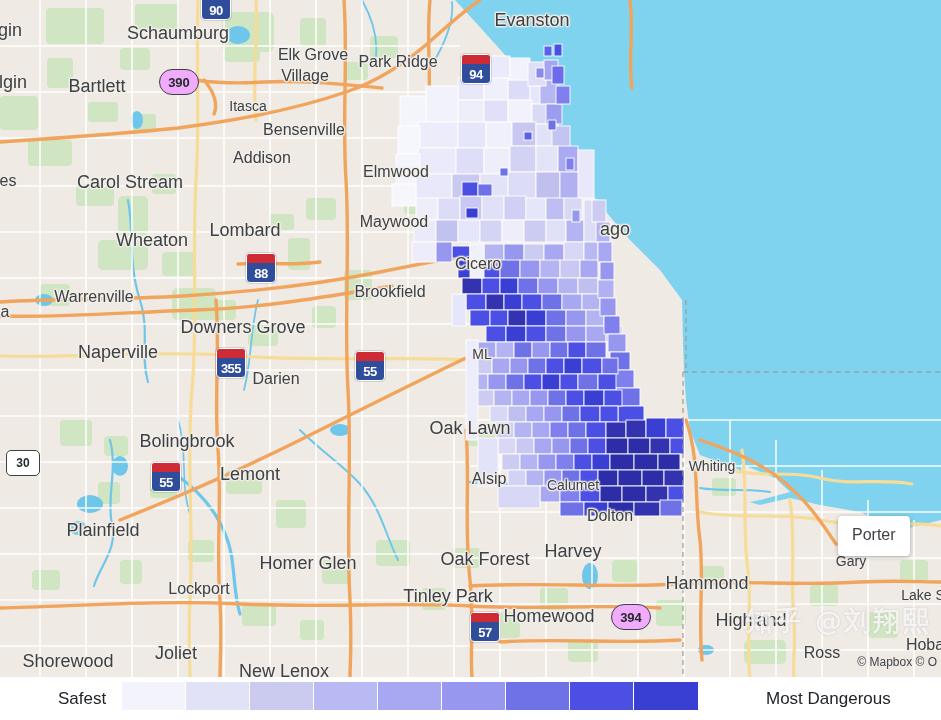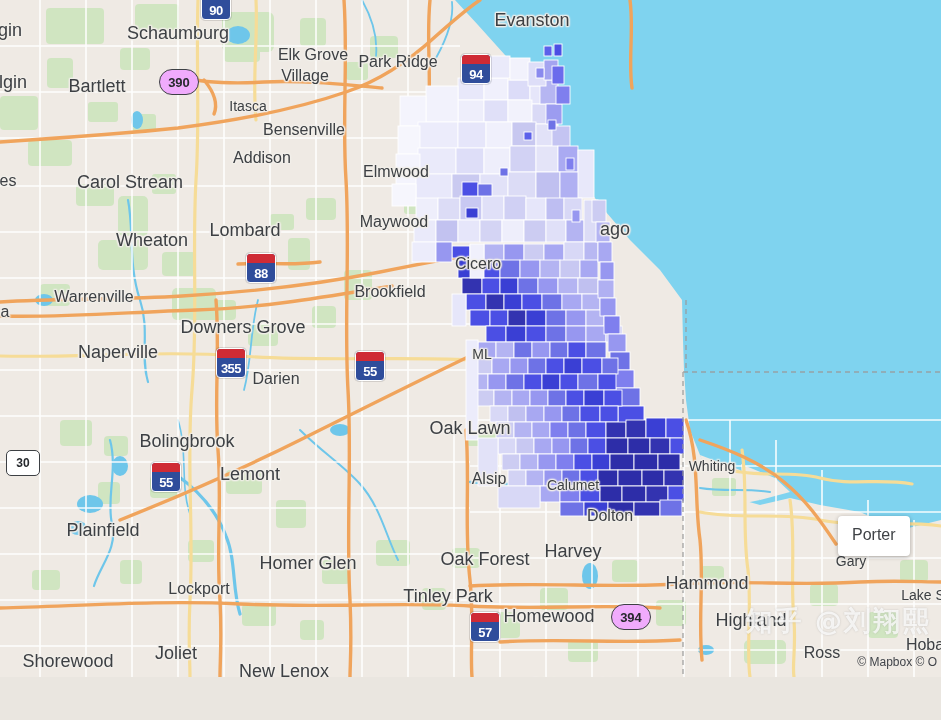--- a/index.html
+++ b/index.html
@@ -731,14 +731,29 @@
 
     <div id="watermark">知乎 @刘翔熙</div>
 
     <div id="popup" style="left:838px; top:516px;">
       <span>Porter</span>
     </div>
 
     <div id="attribution">© Mapbox © O</div>
   </div>
 
+  <div id="legend">
+    <span class="cap left">Safest</span>
+    <div class="ramp" id="legend-ramp">
+        <div class="sw" style="background: rgb(243, 243, 251);"></div>
+        <div class="sw" style="background: rgb(226, 226, 246);"></div>
+        <div class="sw" style="background: rgb(203, 203, 240);"></div>
+        <div class="sw" style="background: rgb(185, 185, 243);"></div>
+        <div class="sw" style="background: rgb(168, 168, 242);"></div>
+        <div class="sw" style="background: rgb(151, 151, 240);"></div>
+        <div class="sw" style="background: rgb(110, 114, 230);"></div>
+        <div class="sw" style="background: rgb(75, 79, 228);"></div>
+        <div class="sw" style="background: rgb(58, 63, 212);"></div>
+      </div>
+    <span class="cap right">Most Dangerous</span>
+  </div>
 
 </div>
 
 </body></html>

